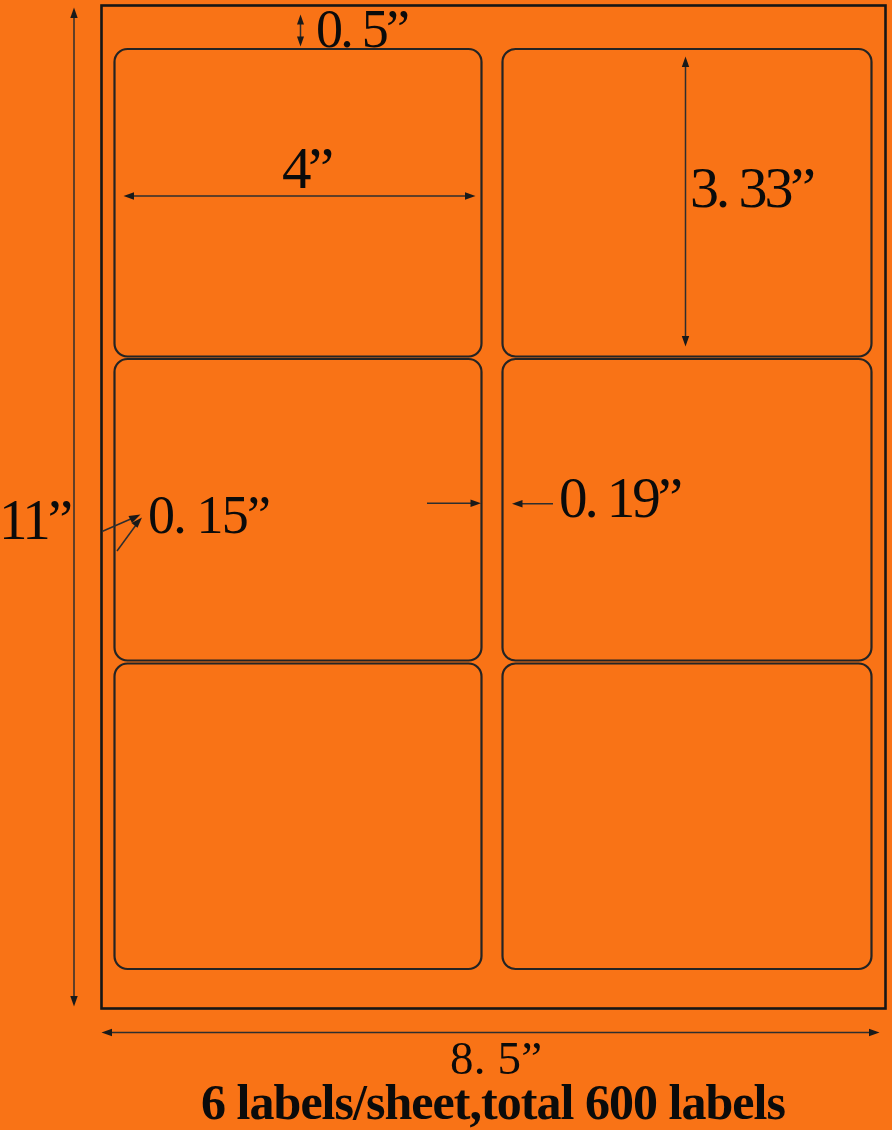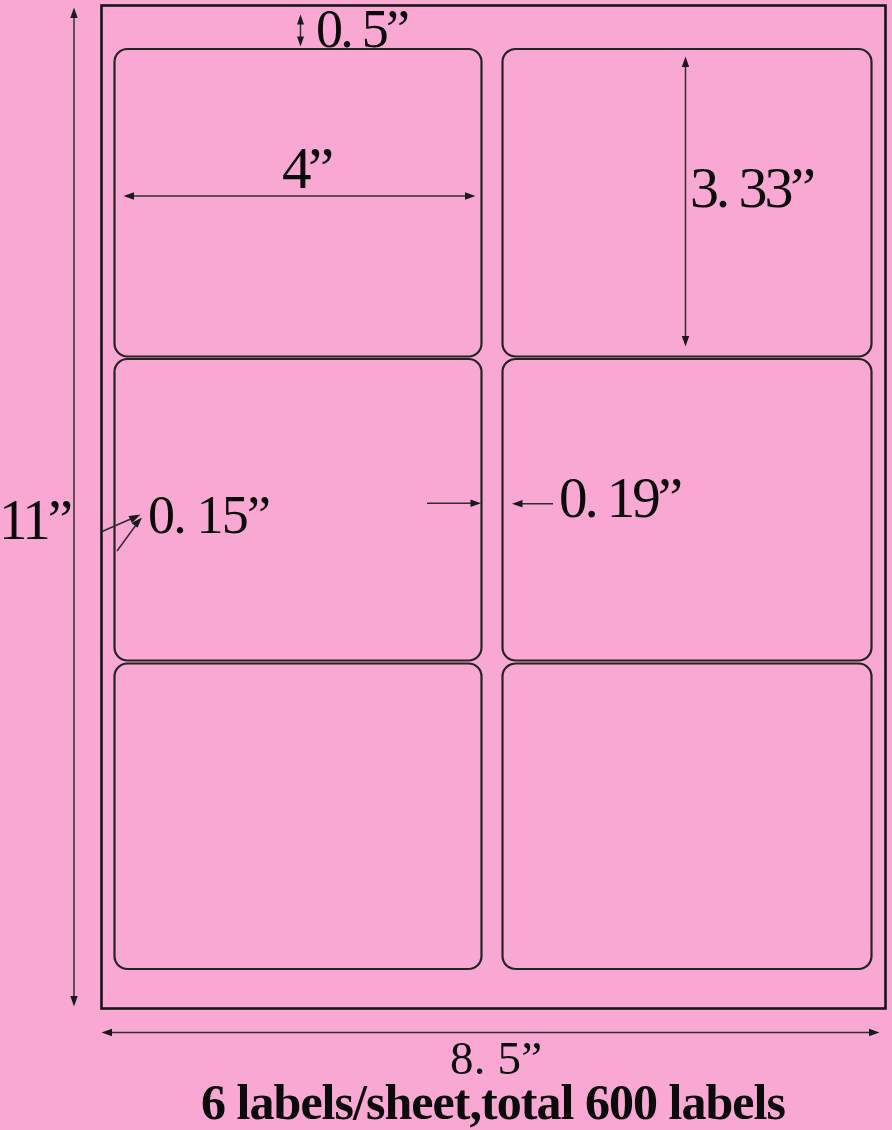--- a/index.html
+++ b/index.html
@@ -1,16 +1,16 @@
 <!DOCTYPE html>
 <html><head>
 <meta charset="utf-8">
 <style>
   html,body{margin:0;padding:0;background:#ffffff;}
-  .page{position:relative;width:892px;height:1130px;background:#f9a8d4;overflow:hidden;}
+  .page{position:relative;width:892px;height:1130px;background:#f97316;overflow:hidden;}
   svg{position:absolute;left:0;top:0;}
   text{font-family:"Liberation Serif",serif;fill:#0b0b0b;}
 </style>
 </head>
 <body>
 <div class="page">
 <svg width="892" height="1130" viewBox="0 0 892 1130">
 
   <rect x="101.5" y="5.5" width="784" height="1003" fill="none" stroke="#161616" stroke-width="2.6"></rect>
 

